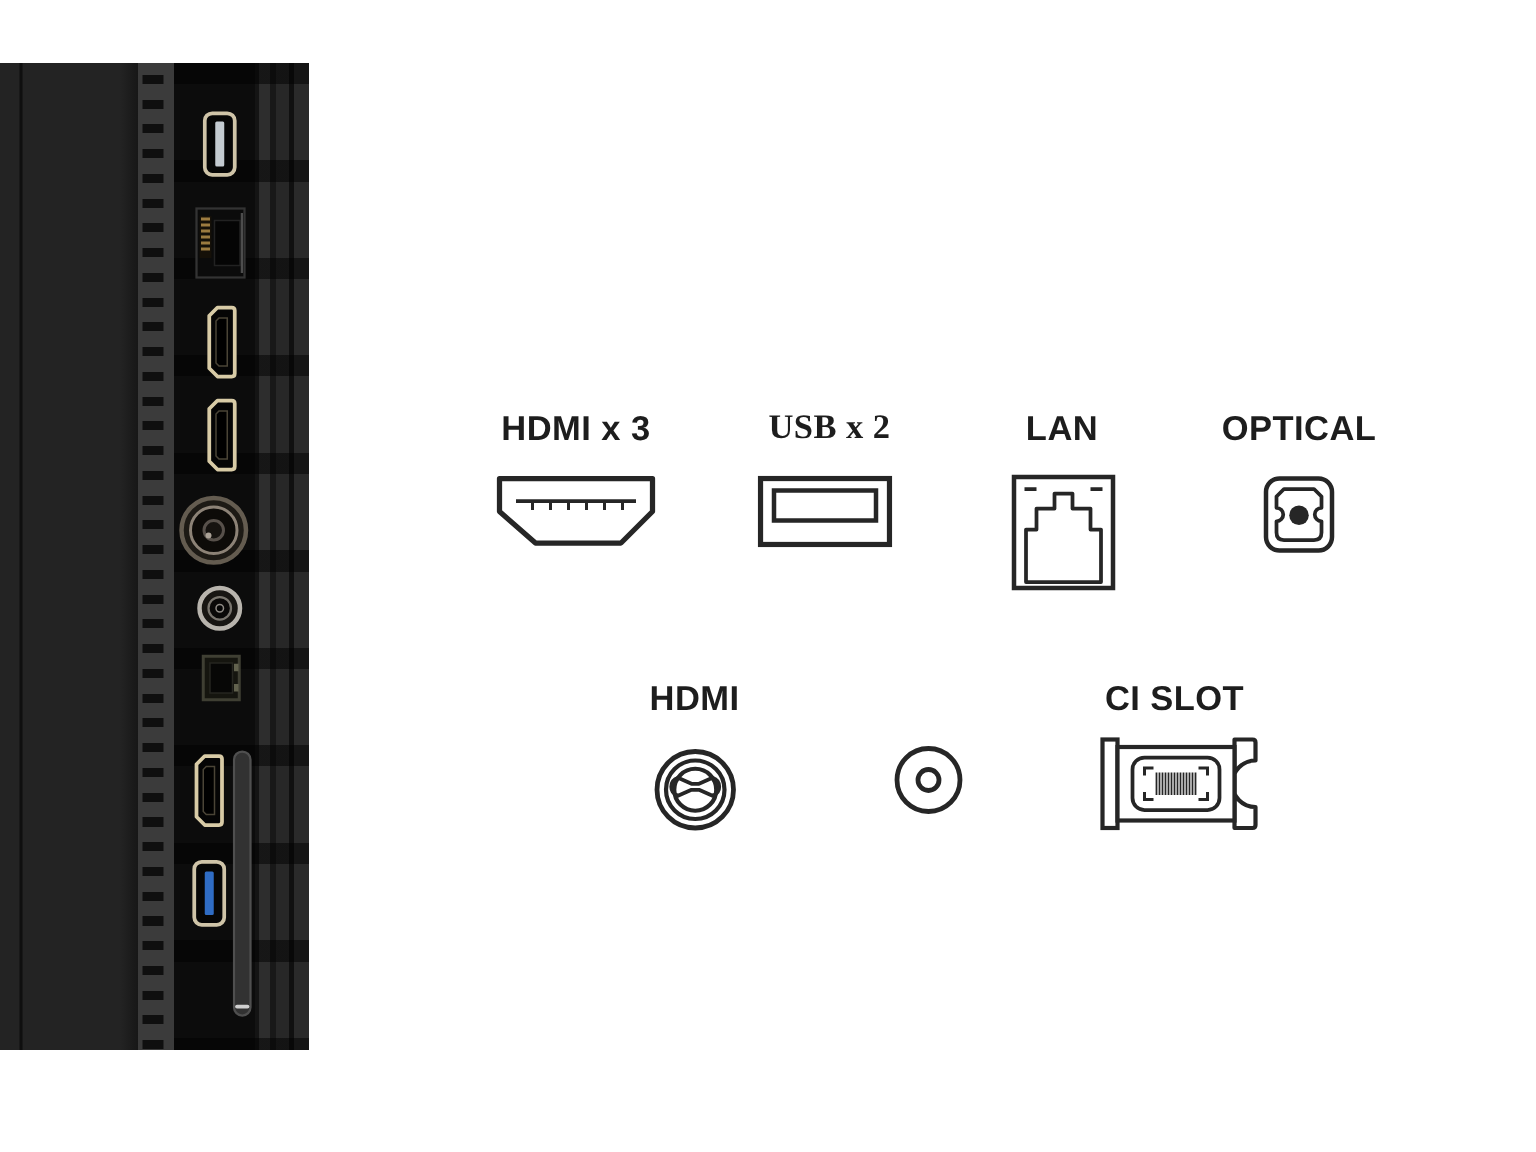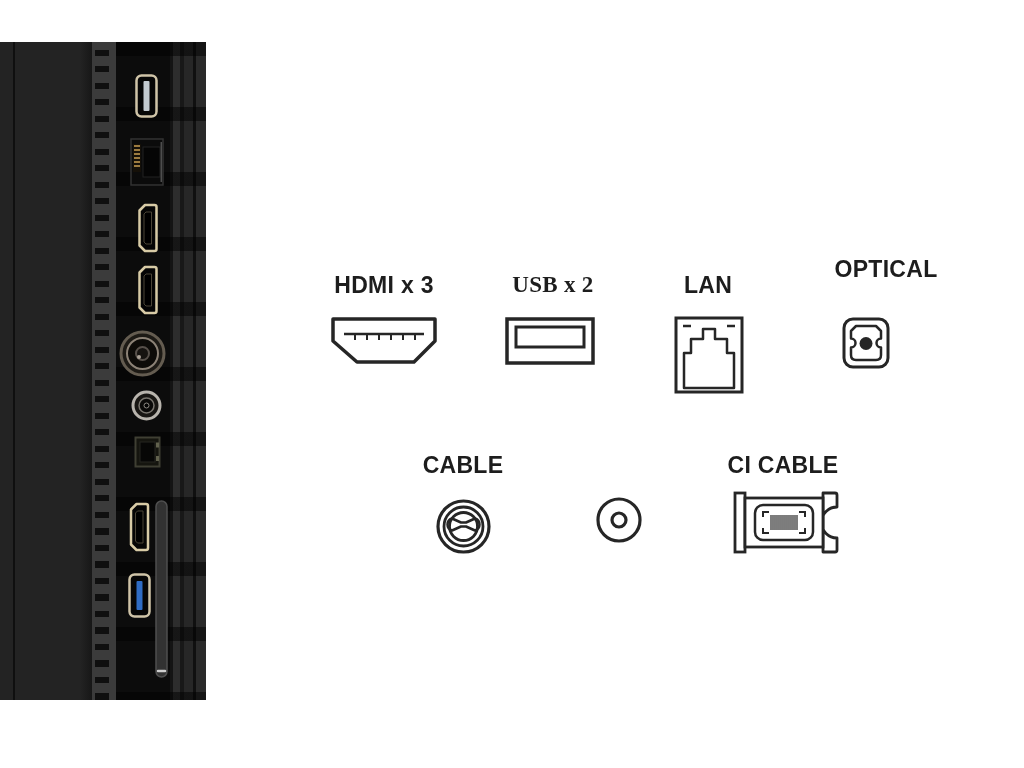--- a/index.html
+++ b/index.html
@@ -117,21 +117,21 @@
       <svg width="13" height="178" viewBox="0 0 13 178">
         <rect x="1" y="1" width="11" height="176" rx="5.5" fill="#323232" stroke="#4f4f4f" stroke-width="1.5"></rect>
         <path d="M3,171 L10,171" stroke="#cfcfcf" stroke-width="2.5" stroke-linecap="round"></path>
       </svg>
     </div>
   </div>
 
   <div class="port-label" style="left:384px;top:272px;">HDMI x 3</div>
   <div class="port-label" style="left:553px;top:272px;font-family:Liberation Serif, serif;">USB x 2</div>
   <div class="port-label" style="left:708px;top:272px;">LAN</div>
-  <div class="port-label" style="left:866px;top:256px;margin-left:20px;">OPTICAL</div>
+  <div class="port-label" style="left:866px;top:272px;">OPTICAL</div>
 
   <div class="legend-icon" style="left:330px;top:317px;">
     <svg width="108" height="48" viewBox="0 0 108 48">
       <path d="M3,2 L105,2 L105,24 L84,45 L27,45 L3,24 Z" fill="none" stroke="#262626" stroke-width="3.5" stroke-linejoin="round"></path>
       <path d="M14,17 L94,17" stroke="#262626" stroke-width="2.5"></path>
       <path d="M25,17V23 M37,17V23 M49,17V23 M61,17V23 M73,17V23 M85,17V23" stroke="#262626" stroke-width="2"></path>
     </svg>
   </div>
 
   <div class="legend-icon" style="left:505px;top:317px;">
@@ -150,22 +150,22 @@
   </div>
 
   <div class="legend-icon" style="left:842px;top:317px;">
     <svg width="48" height="52" viewBox="0 0 48 52">
       <rect x="2" y="2" width="44" height="48" rx="9" fill="none" stroke="#262626" stroke-width="3"></rect>
       <path d="M14,9 L34,9 L39,14 L39,21.5 A4.5,4.5 0 0 0 39,30.5 L39,38 Q39,43 34,43 L14,43 Q9,43 9,38 L9,30.5 A4.5,4.5 0 0 0 9,21.5 L9,14 Z" fill="none" stroke="#262626" stroke-width="2.5" stroke-linejoin="round"></path>
       <circle cx="24" cy="26.5" r="6.5" fill="#262626"></circle>
     </svg>
   </div>
 
-  <div class="port-label" style="left:463px;top:452px;">CABLE</div>
-  <div class="port-label" style="left:783px;top:452px;">CI CABLE</div>
+  <div class="port-label" style="left:463px;top:452px;">HDMI</div>
+  <div class="port-label" style="left:783px;top:452px;">CI SLOT</div>
 
   <div class="legend-icon" style="left:435px;top:498px;">
     <svg width="57" height="57" viewBox="0 0 57 57">
       <circle cx="28.5" cy="28.5" r="25.5" fill="none" stroke="#262626" stroke-width="3.2"></circle>
       <circle cx="28.5" cy="28.5" r="19.5" fill="none" stroke="#262626" stroke-width="2.8"></circle>
       <circle cx="28.5" cy="28.5" r="14" fill="none" stroke="#262626" stroke-width="2.8"></circle>
       <path d="M17,20.5 L26,24.5 L31,24.5 L40,20.5 C43,21.5 44.5,24 44.5,26.5 C44.5,29 43,31.5 40,32.5 L31,28.5 L26,28.5 L17,32.5 C14,31.5 12.5,29 12.5,26.5 C12.5,24 14,21.5 17,20.5 Z" fill="none" stroke="#262626" stroke-width="2.5" stroke-linejoin="round"></path>
     </svg>
   </div>
 

